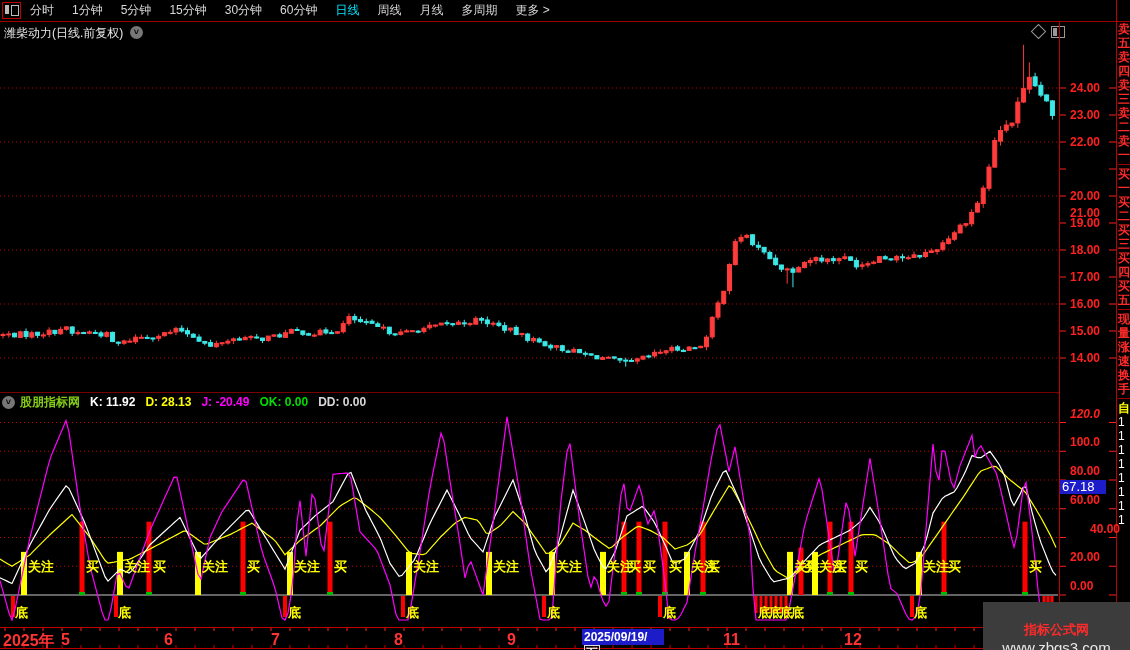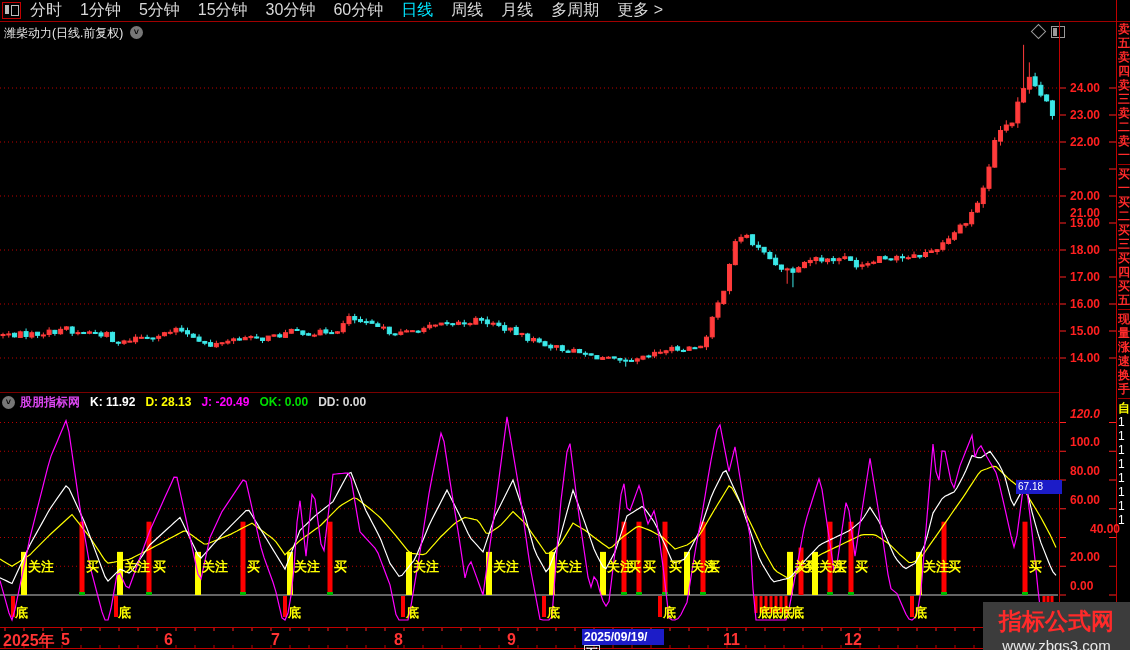--- a/index.html
+++ b/index.html
@@ -1,21 +1,21 @@
 <!DOCTYPE html>
 <html><head>
 <meta charset="utf-8">
 <style>
   html,body{margin:0;padding:0;background:#000;width:1130px;height:650px;overflow:hidden;
     font-family:"Liberation Sans","DejaVu Sans",sans-serif;position:relative}
   .abs{position:absolute}
   
   #toolbar{left:0;top:0;width:1130px;height:21px;background:#000;border-bottom:1px solid #a00000;display:flex;align-items:center}
   #tb-left{display:flex;align-items:center;gap:0}
-  .tb-item{color:#d8d8d8;font-size:16px;padding:0 9px;cursor:default;white-space:nowrap}
+  .tb-item{color:#d8d8d8;font-size:12px;padding:0 9px;cursor:default;white-space:nowrap}
   .tb-item.active{color:#00e5ff}
   #layout-btn{width:17px;height:15px;border:1px solid #c00000;margin-left:2px;position:relative}
   #layout-btn .inner{position:absolute;left:2px;top:2px;width:4px;height:9px;background:#bbb}
   #layout-btn .inner2{position:absolute;left:8px;top:2px;width:6px;height:9px;border:1px solid #bbb}
   #tb-right{margin-left:auto;display:flex;height:100%;align-items:stretch}
   .tbr-item{color:#ff2a2a;font-size:12px;padding:2px 8px 0 8px;border-left:1px solid #a00000;white-space:nowrap}
   #tbr-endbox{width:12px;background:#c00000;border-left:1px solid #000}
   
   #title-row{left:0;top:22px;height:20px;width:1050px;color:#e8e8e8;font-size:12px}
   #title-text{left:4px;top:3px}
@@ -32,24 +32,24 @@
   .axis-label{position:absolute;color:#ff2020;font-size:12px;font-weight:bold;white-space:nowrap}
   #v-axis-line{left:1059px;top:22px;width:1px;height:628px;background:#c00000}
   #v-right-line{left:1116px;top:0px;width:1px;height:650px;background:#c00000}
   #divider-392{left:0;top:392px;width:1059px;height:1px;background:#7a0000}
   
   #x-axis-top{left:0;top:627px;width:1116px;height:1px;background:#c00000}
   #x-axis-bottom{left:0;top:648px;width:1130px;height:1px;background:#c00000}
   .month-label{position:absolute;top:631px;color:#ff3333;font-size:16px;font-weight:bold}
   #date-tag{top:629px;height:16px;background:#1c1cc8;color:#fff;font-size:12px;line-height:16px;padding:0 2px;font-weight:bold}
   #date-tag .boxed{border:1px solid #ddd;padding:0 1px}
-  #val-tag{left:1016px;top:480px;width:44px;height:14px;background:#1c1cc8;color:#fff;font-size:10px;line-height:14px;padding-left:2px}
+  #val-tag{left:1060px;top:480px;width:44px;height:14px;background:#1c1cc8;color:#fff;font-size:13px;line-height:14px;padding-left:2px}
   
   #watermark{left:983px;top:602px;width:147px;height:48px;background:#3c3c3c;text-align:center}
-  #wm1{color:#ff2a2a;font-size:23px;font-weight:bold;margin-top:4px}
+  #wm1{color:#ff2a2a;font-size:13px;font-weight:bold;margin-top:19px}
   #wm2{color:#e8e8e8;font-size:15px}
   
   #right-strip{left:1118px;top:22px;width:12px;height:580px;overflow:hidden}
   .strip-char{color:#ff2a2a;font-size:12px;font-weight:bold;height:14px;line-height:14px}
   .strip-div{height:1px;background:#a00000;margin:2px 0}
   .strip-char.y{color:#ffff00}
   .strip-char.w{color:#fff;font-weight:normal}
   svg{position:absolute;left:0;top:0}
 </style>
 </head>
@@ -712,21 +712,21 @@
     <line x1="1069" y1="628" x2="1069" y2="631" stroke="#ff2020" stroke-width="1"></line>
     <line x1="1069" y1="645" x2="1069" y2="648" stroke="#bb0000" stroke-width="1"></line>
     <line x1="1088" y1="628" x2="1088" y2="631" stroke="#ff2020" stroke-width="1"></line>
     <line x1="1088" y1="645" x2="1088" y2="648" stroke="#bb0000" stroke-width="1"></line>
     <line x1="1107" y1="628" x2="1107" y2="631" stroke="#ff2020" stroke-width="1"></line>
     <line x1="1107" y1="645" x2="1107" y2="648" stroke="#bb0000" stroke-width="1"></line>
   </svg>
 
 <div id="ind-header" class="abs">
   <div id="ind-chevron" class="circ-icon">˅</div>
-<div class="seg" style="color: #d946ef;">股朋指标网</div>
+<div class="seg" style="color: #84cc16;">股朋指标网</div>
     <div class="seg" style="color: rgb(255, 255, 255);">K: 11.92</div>
     <div class="seg" style="color: rgb(255, 255, 0);">D: 28.13</div>
     <div class="seg" style="color: rgb(255, 0, 255);">J: -20.49</div>
     <div class="seg" style="color: rgb(0, 221, 0);">OK: 0.00</div>
     <div class="seg" style="color: rgb(216, 216, 216);">DD: 0.00</div>
   </div>
 
 <div id="v-axis-line" class="abs"></div>
 <div id="v-right-line" class="abs"></div>
 <div id="divider-392" class="abs"></div>

